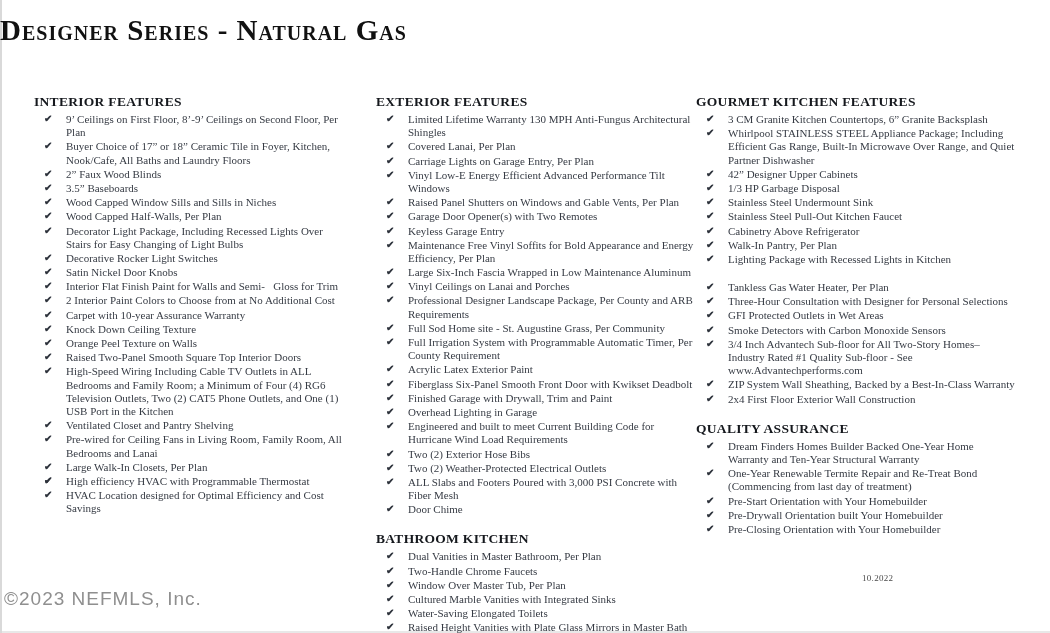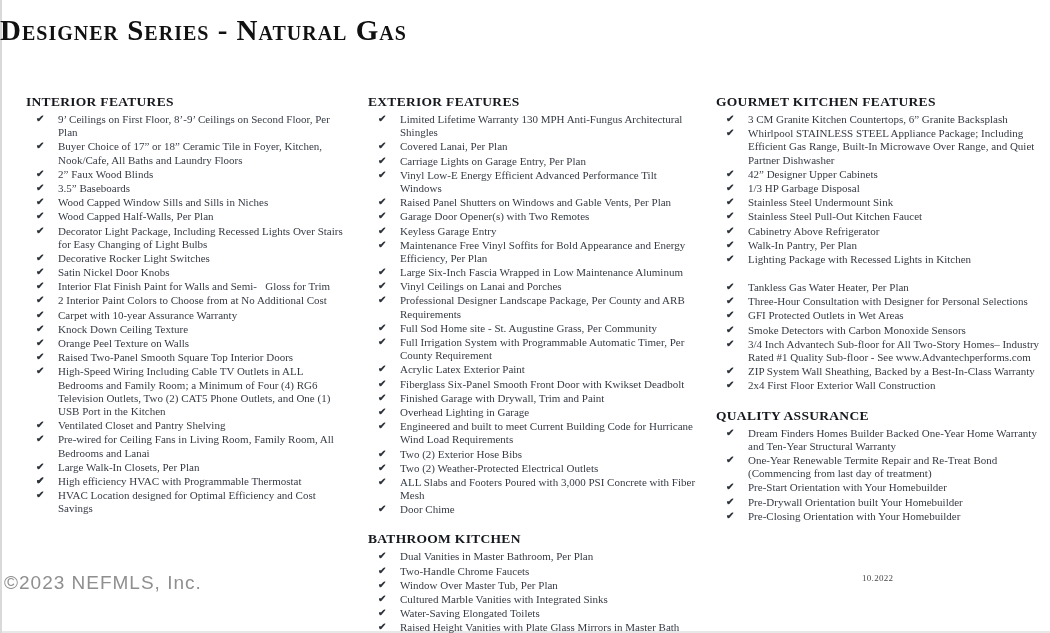--- a/index.html
+++ b/index.html
@@ -17,22 +17,22 @@
     font-weight:600;
     font-size:29px;
     letter-spacing:1px;
     color:#111111;
   }
   .col{
     position:absolute;top:94px;
   }
   .col1{left:18px;width:332px;}
   .col2{left:360px;width:338px;}
-  .col3{left:708px;width:336px;}
-  section{margin:0 0 15px 8px;}
+  .col3{left:680px;width:336px;}
+  section{margin:0 0 15px 16px;}
   h2{
     margin:0 0 3px 0;
     font-size:13.5px;
     font-weight:700;
     letter-spacing:.3px;
     color:#15181d;
   }
   ul{
     list-style:none;
     margin:0;padding:0 0 0 10px;
@@ -52,21 +52,21 @@
   }
   .rev-date{
     position:absolute;
     left:862px;top:573px;
     font-size:9px;
     color:#4a4a4a;
     letter-spacing:.3px;
   }
   .watermark{
     position:absolute;
-    left:4px;top:572px;
+    left:4px;top:588px;
     font-family:"Liberation Sans", sans-serif;
     font-size:19px;
     color:#8f8f8f;
     letter-spacing:1px;
   }
 </style>
 </head>
 <body>
 
 <div class="page-title">Designer Series - Natural Gas</div>

